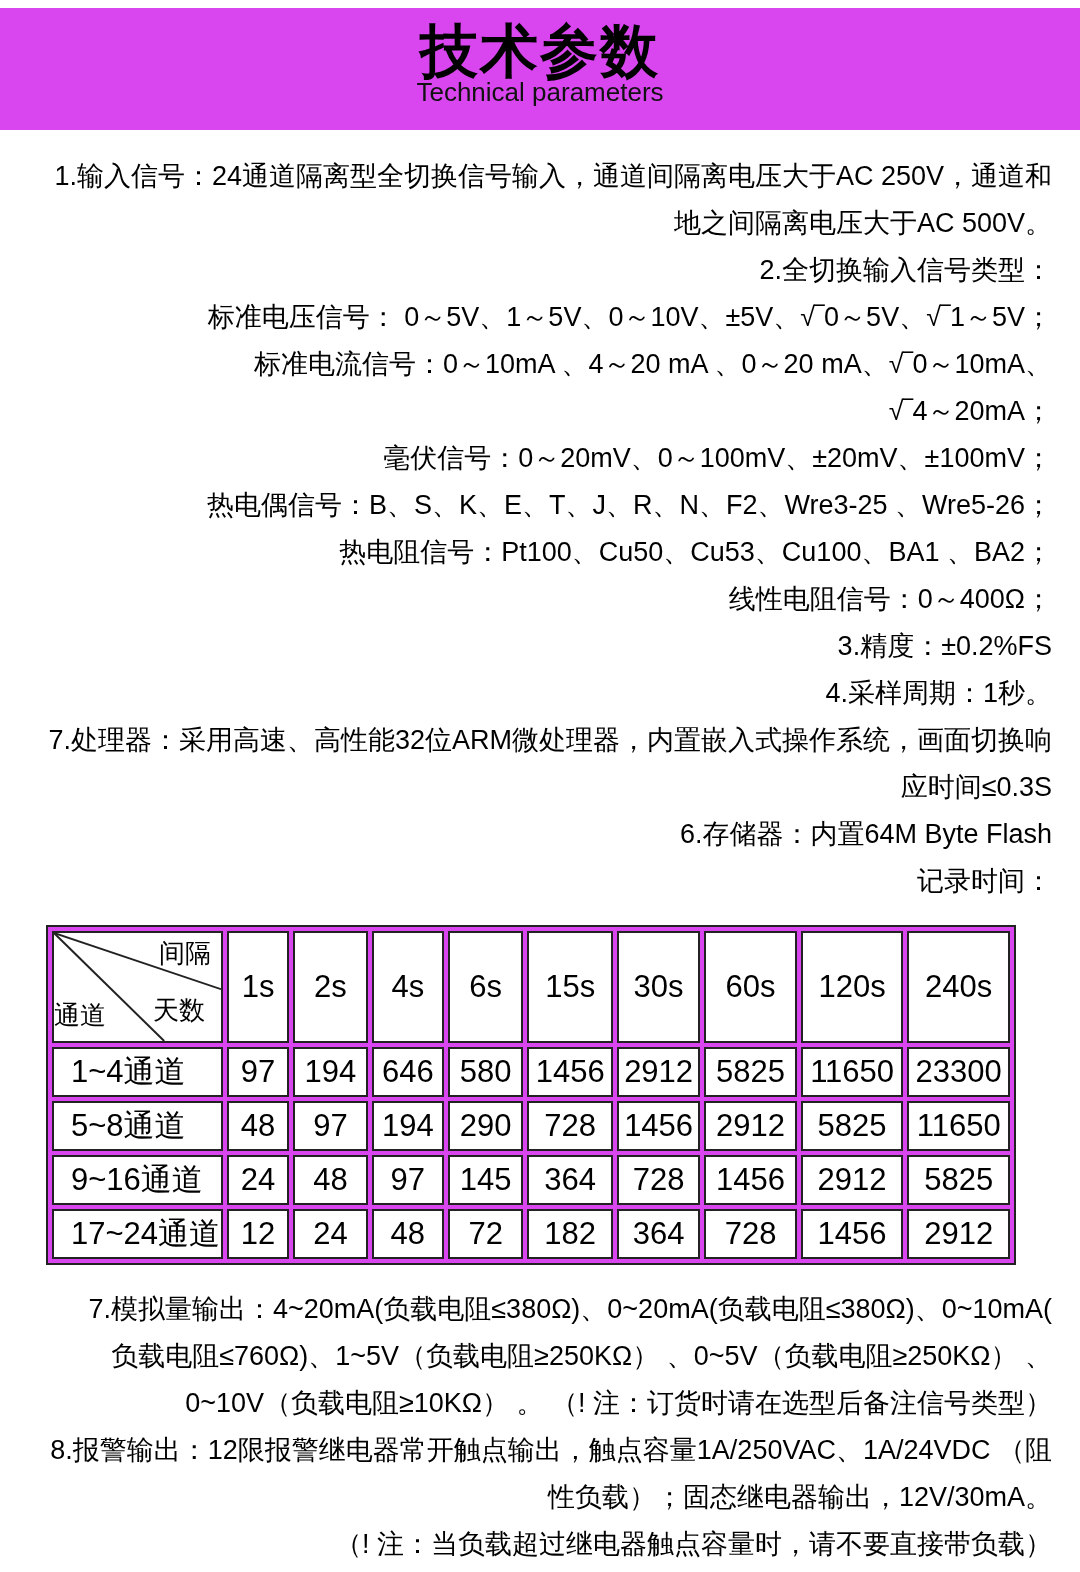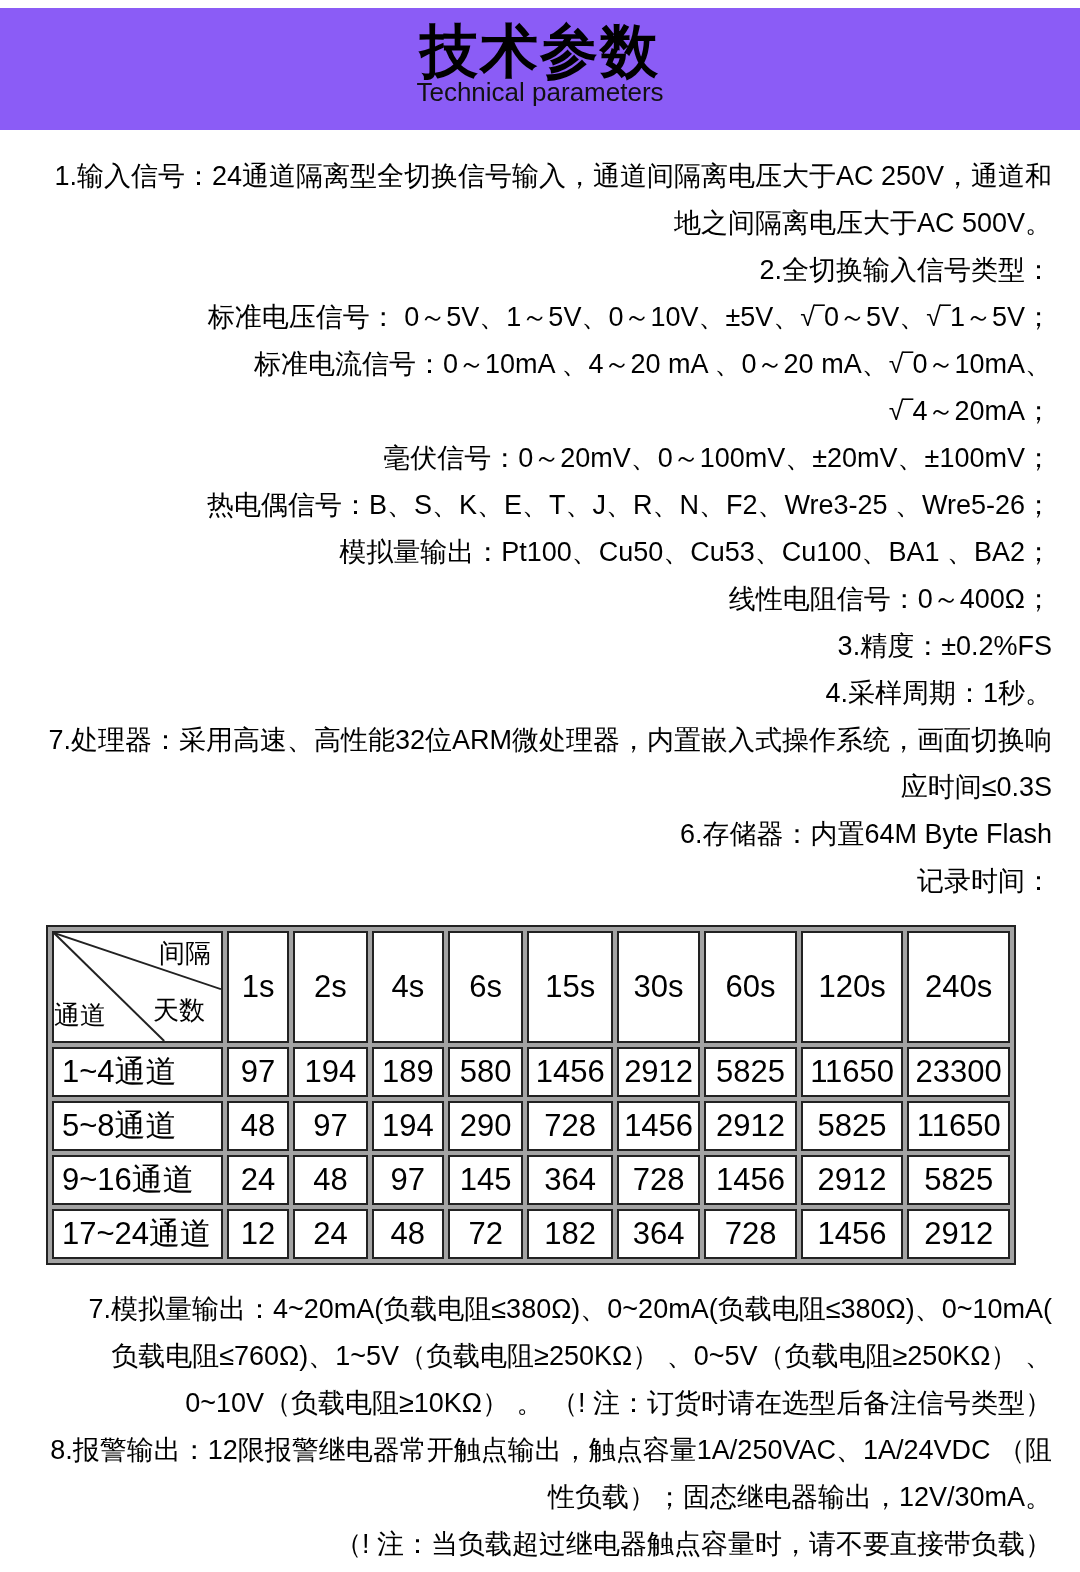--- a/index.html
+++ b/index.html
@@ -4,21 +4,21 @@
 <style>
   * { margin:0; padding:0; box-sizing:content-box; }
   html,body { background:#ffffff; }
   body {
     width:1080px; height:1572px; position:relative; overflow:hidden;
     font-family:"Liberation Sans", sans-serif; color:#000;
   }
   
   .header-band {
     position:absolute; left:0; top:8px; width:1080px; height:122px;
-    background:#8b5cf6; text-align:center;
+    background:#d946ef; text-align:center;
   }
   .page-title {
     margin-top:12px; font-size:58px; font-weight:bold; line-height:62px;
     letter-spacing:2px; color:#000;
   }
   .page-subtitle {
     font-size:26px; line-height:28px; margin-top:-4px; color:#111;
   }
   
   .specs { position:absolute; left:42px; top:153px; width:1010px; }
@@ -26,30 +26,30 @@
   .line {
     height:47px; line-height:47px; font-size:27px; white-space:pre;
     color:#000;
     text-align:right;
   }
   
   .record-table {
     position:absolute; left:46px; top:925px;
     border-collapse:separate; border-spacing:4px;
     table-layout:fixed; width:966px;
-    border:2px solid #222; background:#a3a3a3;
+    border:2px solid #222; background:#d946ef;
   }
   .record-table th, .record-table td {
     border:2px solid #222; background:#fff; font-weight:normal;
     text-align:center; vertical-align:middle; font-size:31px; color:#000;
     overflow:hidden;
   }
   .record-table thead th { height:108px; }
   .record-table tbody td { height:46px; }
-  .record-table td.row-label { text-align:left; padding-left:8px; }
+  .record-table td.row-label { text-align:left; padding-left:17px; }
   
   .corner-cell { position:relative; padding:0; }
   .corner-cell svg { position:absolute; left:0; top:0; width:100%; height:100%; }
   .corner-label { position:absolute; font-size:26px; line-height:28px; }
   .corner-interval { top:6px; right:10px; }
   .corner-days { top:58%; right:16px; }
   .corner-channel { bottom:12px; left:0; }
 </style>
 </head>
 <body>
@@ -61,21 +61,21 @@
 
 <div class="specs">
   <div class="line">1.输入信号：24通道隔离型全切换信号输入，通道间隔离电压大于AC 250V，通道和</div>
   <div class="line">地之间隔离电压大于AC 500V。</div>
   <div class="line">2.全切换输入信号类型：</div>
   <div class="line">标准电压信号： 0～5V、1～5V、0～10V、±5V、√‾0～5V、√‾1～5V；</div>
   <div class="line">标准电流信号：0～10mA 、4～20 mA 、0～20 mA、√‾0～10mA、</div>
   <div class="line">√‾4～20mA；</div>
   <div class="line">毫伏信号：0～20mV、0～100mV、±20mV、±100mV；</div>
   <div class="line">热电偶信号：B、S、K、E、T、J、R、N、F2、Wre3-25 、Wre5-26；</div>
-  <div class="line">模拟量输出：Pt100、Cu50、Cu53、Cu100、BA1 、BA2；</div>
+  <div class="line">热电阻信号：Pt100、Cu50、Cu53、Cu100、BA1 、BA2；</div>
   <div class="line">线性电阻信号：0～400Ω；</div>
   <div class="line">3.精度：±0.2%FS</div>
   <div class="line">4.采样周期：1秒。</div>
   <div class="line">7.处理器：采用高速、高性能32位ARM微处理器，内置嵌入式操作系统，画面切换响</div>
   <div class="line">应时间≤0.3S</div>
   <div class="line">6.存储器：内置64M Byte Flash</div>
   <div class="line">记录时间：</div>
 </div>
 
 <table class="record-table">
@@ -111,21 +111,21 @@
       <th>60s</th>
       <th>120s</th>
       <th>240s</th>
     </tr>
   </thead>
   <tbody>
     <tr>
       <td class="row-label">1~4通道</td>
       <td>97</td>
       <td>194</td>
-      <td>189</td>
+      <td>646</td>
       <td>580</td>
       <td>1456</td>
       <td>2912</td>
       <td>5825</td>
       <td>11650</td>
       <td>23300</td>
     </tr>
     <tr>
       <td class="row-label">5~8通道</td>
       <td>48</td>

